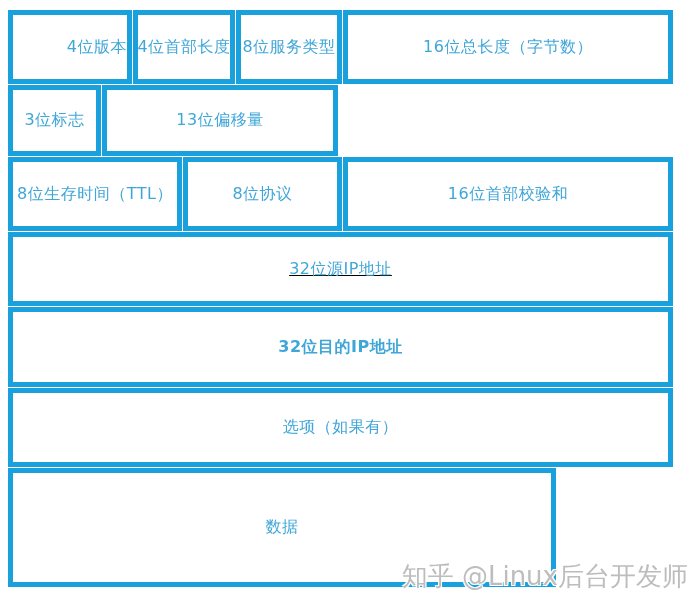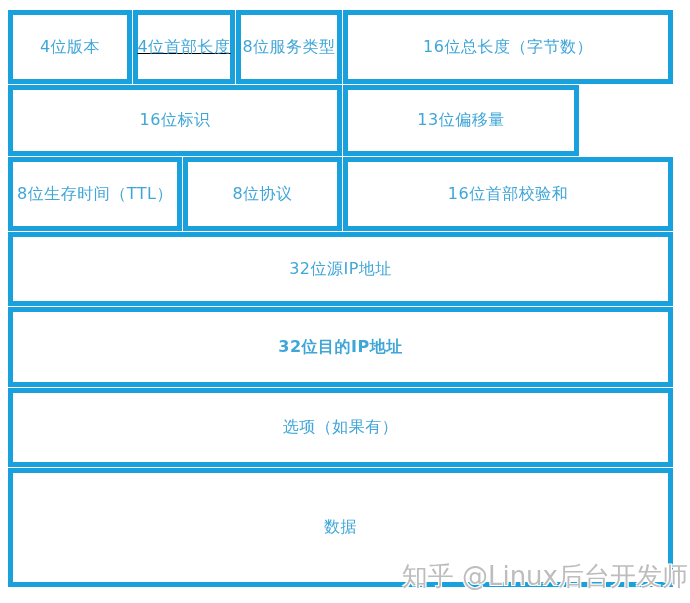--- a/index.html
+++ b/index.html
@@ -54,67 +54,67 @@
     color: var(--watermark-color, #bdbdbd);
     text-shadow: 1px 1px 0 #ffffff, -1px -1px 0 #ffffff, 1px -1px 0 #ffffff, -1px 1px 0 #ffffff;
   }
 </style>
 </head>
 <body>
 
 <div class="canvas" style="--border-color: #18a1dc; --text-color: #3fa6d8; --watermark-color: #bdbdbd;">
   <div class="diagram" id="diagram">
       <div class="diagram-row" style="height: 74px;">
-        <div class="field-cell" style="width: 124px;">
+        <div class="field-cell" style="width: 124px; justify-content: flex-end;">
           <span class="field-label">4位版本</span>
         </div>
-        <div class="field-cell" style="width: 102px; text-decoration: underline;">
+        <div class="field-cell" style="width: 102px;">
           <span class="field-label">4位首部长度</span>
         </div>
         <div class="field-cell" style="width: 106px;">
           <span class="field-label">8位服务类型</span>
         </div>
         <div class="field-cell" style="width: 330px; align-items: center;">
           <span class="field-label">16位总长度（字节数）</span>
         </div>
       </div>
       <div class="diagram-row" style="height: 71px;">
-        <div class="field-cell" style="width: 334px;">
-          <span class="field-label">16位标识</span>
+        <div class="field-cell" style="width: 93px;">
+          <span class="field-label">3位标志</span>
         </div>
         <div class="field-cell" style="width: 236px;">
           <span class="field-label">13位偏移量</span>
         </div>
       </div>
       <div class="diagram-row" style="height: 74px;">
         <div class="field-cell" style="width: 174px;">
           <span class="field-label">8位生存时间（TTL）</span>
         </div>
         <div class="field-cell" style="width: 159px; text-align: center;">
           <span class="field-label">8位协议</span>
         </div>
         <div class="field-cell" style="width: 330px;">
           <span class="field-label">16位首部校验和</span>
         </div>
       </div>
       <div class="diagram-row" style="height: 74px;">
-        <div class="field-cell" style="width: 665px;">
+        <div class="field-cell" style="width: 665px; text-decoration: underline;">
           <span class="field-label">32位源IP地址</span>
         </div>
       </div>
       <div class="diagram-row" style="height: 80px;">
         <div class="field-cell" style="width: 665px; font-weight: bold;">
           <span class="field-label">32位目的IP地址</span>
         </div>
       </div>
       <div class="diagram-row" style="height: 79px;">
         <div class="field-cell" style="width: 665px;">
           <span class="field-label">选项（如果有）</span>
         </div>
       </div>
       <div class="diagram-row" style="height: 119px;">
-        <div class="field-cell" style="width: 665px;">
+        <div class="field-cell" style="width: 548px;">
           <span class="field-label">数据</span>
         </div>
       </div>
     </div>
   <div class="watermark">知乎 @Linux后台开发师</div>
 </div>
 
 </body></html>

